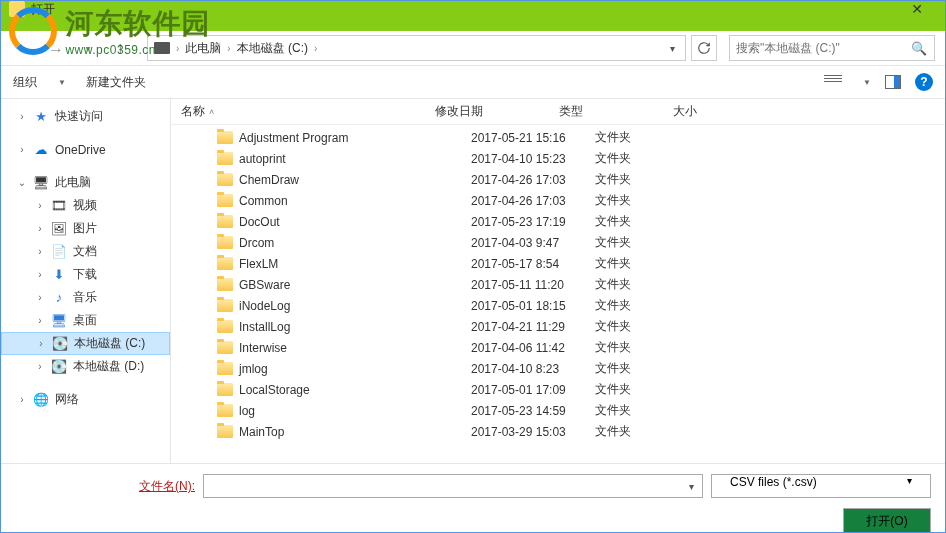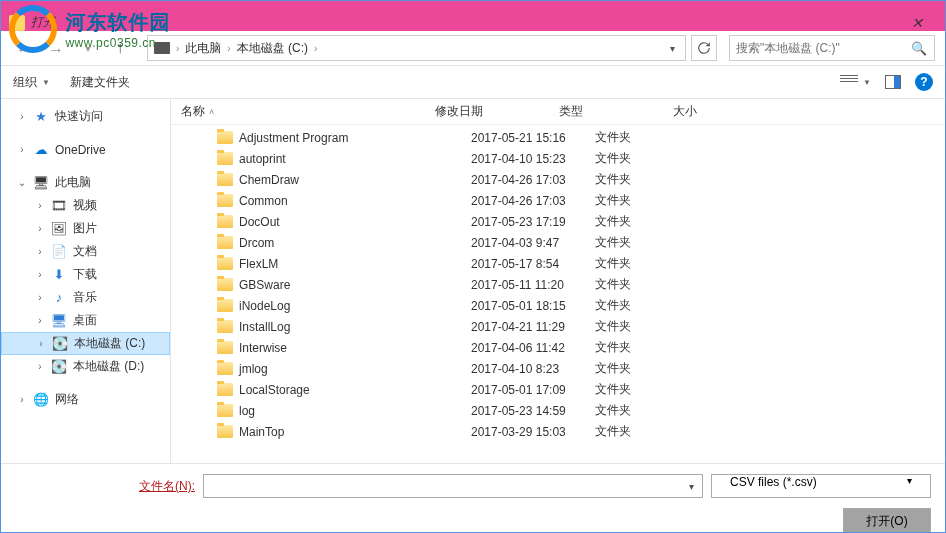--- a/index.html
+++ b/index.html
@@ -1,45 +1,45 @@
 <!DOCTYPE html>
 <html><head>
 <meta charset="utf-8">
 <style>
 * { box-sizing: border-box; margin: 0; padding: 0; font-family: "Microsoft YaHei", "Segoe UI", sans-serif; }
 body { width: 946px; height: 533px; background: #fff; border: 1px solid #5294e2; position: relative; overflow: hidden; }
 
-.titlebar { height: 30px; display: flex; align-items: flex-end; padding: 0 8px; background: #ec4899; font-style: italic; }
+.titlebar { height: 30px; display: flex; align-items: flex-start; padding: 0 8px; background: #84cc16; }
 .titlebar .icon-app { width: 16px; height: 16px; background: #ffd966; border-radius: 2px; margin-right: 6px; }
 .titlebar .title { font-size: 12px; color: #333; flex: 1; }
 .titlebar .close { width: 40px; text-align: center; font-size: 14px; color: #333; cursor: pointer; }
 
 .watermark { position: absolute; top: 4px; left: 8px; z-index: 100; pointer-events: none; }
 .watermark .logo-circle { width: 48px; height: 48px; border-radius: 50%; position: relative; display: inline-block; vertical-align: middle; }
 .watermark .logo-circle::before { content: ""; position: absolute; inset: 0; border: 6px solid transparent; border-top-color: #1e88e5; border-right-color: #ff9800; border-bottom-color: #1e88e5; border-left-color: #ff9800; border-radius: 50%; }
 .watermark .text-wrap { display: inline-block; vertical-align: middle; margin-left: 4px; }
-.watermark .cn { font-size: 20px; font-weight: bold; color: #0369a1; letter-spacing: 1px; text-align: center; }
+.watermark .cn { font-size: 28px; font-weight: bold; color: #4d7c0f; letter-spacing: 1px; text-align: center; }
 .watermark .url { font-size: 12px; color: #2e7d32; letter-spacing: 0.5px; }
 
 .navbar { height: 34px; display: flex; align-items: center; padding: 0 10px; gap: 6px; }
 .nav-arrow { width: 26px; height: 26px; display: flex; align-items: center; justify-content: center; color: #999; font-size: 16px; }
 .nav-arrow.enabled { color: #555; }
 .addressbar { flex: 1; height: 26px; border: 1px solid #ccc; display: flex; align-items: center; padding: 0 6px; gap: 6px; margin-left: 8px; background: #fff; }
 .addressbar .crumb { font-size: 12px; color: #333; }
 .addressbar .sep { color: #888; font-size: 10px; }
 .addressbar .pc-icon { width: 16px; height: 12px; background: #555; border-radius: 1px; }
 .addressbar .spacer { flex: 1; }
 .addressbar .dd { color: #555; font-size: 10px; padding: 0 4px; }
 .refresh { width: 26px; height: 26px; border: 1px solid #ccc; display: flex; align-items: center; justify-content: center; margin-left: -1px; }
 .searchbox { width: 206px; height: 26px; border: 1px solid #ccc; display: flex; align-items: center; padding: 0 6px; margin-left: 6px; }
 .searchbox input { border: none; outline: none; font-size: 12px; flex: 1; color: #888; }
 .searchbox .sicon { color: #888; font-size: 13px; }
 
 .toolbar { height: 34px; border-top: 1px solid #e5e5e5; border-bottom: 1px solid #e5e5e5; display: flex; align-items: center; padding: 0 12px; gap: 20px; background: #fff; }
-.toolbar .tbtn { font-size: 12px; color: #333; display: flex; align-items: center; gap: 5px; }
+.toolbar .tbtn { font-size: 12px; color: #333; display: flex; align-items: center; gap: 21px; }
 .toolbar .tbtn .dd { font-size: 8px; color: #666; }
 .toolbar .right { margin-left: auto; display: flex; align-items: center; gap: 14px; }
 .toolbar .view-icon { width: 18px; height: 14px; display: flex; flex-direction: column; gap: 2px; }
 .toolbar .view-icon div { height: 1px; background: #666; }
 .toolbar .preview-icon { width: 16px; height: 14px; border: 1px solid #666; position: relative; }
 .toolbar .preview-icon::after { content: ""; position: absolute; right: 0; top: 0; bottom: 0; width: 6px; background: #2e7dd6; }
 .toolbar .help { width: 18px; height: 18px; border-radius: 50%; background: #0078d7; color: #fff; font-size: 12px; display: flex; align-items: center; justify-content: center; font-weight: bold; }
 
 .main { display: flex; height: 364px; }
 .sidebar { width: 170px; border-right: 1px solid #e5e5e5; padding: 6px 0; overflow: hidden; }
@@ -71,21 +71,21 @@
 
 .footer { border-top: 1px solid #e5e5e5; padding: 10px 14px; background: #fff; }
 .footer .row1 { display: flex; align-items: center; gap: 8px; margin-bottom: 10px; }
 .footer .lbl { font-size: 12px; color: #b91c1c; width: 180px; text-align: right; text-decoration: underline; }
 .footer .fname-input { flex: 1; height: 24px; border: 1px solid #aaa; padding: 0 4px; display: flex; align-items: center; }
 .footer .fname-input input { border: none; outline: none; width: 100%; font-size: 12px; }
 .footer .fname-input .dd { font-size: 10px; color: #555; padding: 0 4px; }
 .footer .filter { width: 220px; height: 24px; border: 1px solid #aaa; display: flex; align-items: flex-start; padding: 0 18px; font-size: 12px; }
 .footer .filter .dd { margin-left: auto; font-size: 10px; }
 .footer .row2 { display: flex; justify-content: flex-end; gap: 8px; }
-.footer .btn { width: 88px; height: 26px; border: 1px solid #aaa; background: #a3a3a3; font-size: 12px; display: flex; align-items: center; justify-content: center; cursor: pointer; }
+.footer .btn { width: 88px; height: 26px; border: 1px solid #aaa; background: #15803d; font-size: 12px; display: flex; align-items: center; justify-content: center; cursor: pointer; }
 </style>
 </head>
 <body>
 
 <div class="watermark">
   <span class="logo-circle"></span>
   <span class="text-wrap">
     <div class="cn">河东软件园</div>
     <div class="url">www.pc0359.cn</div>
   </span>

